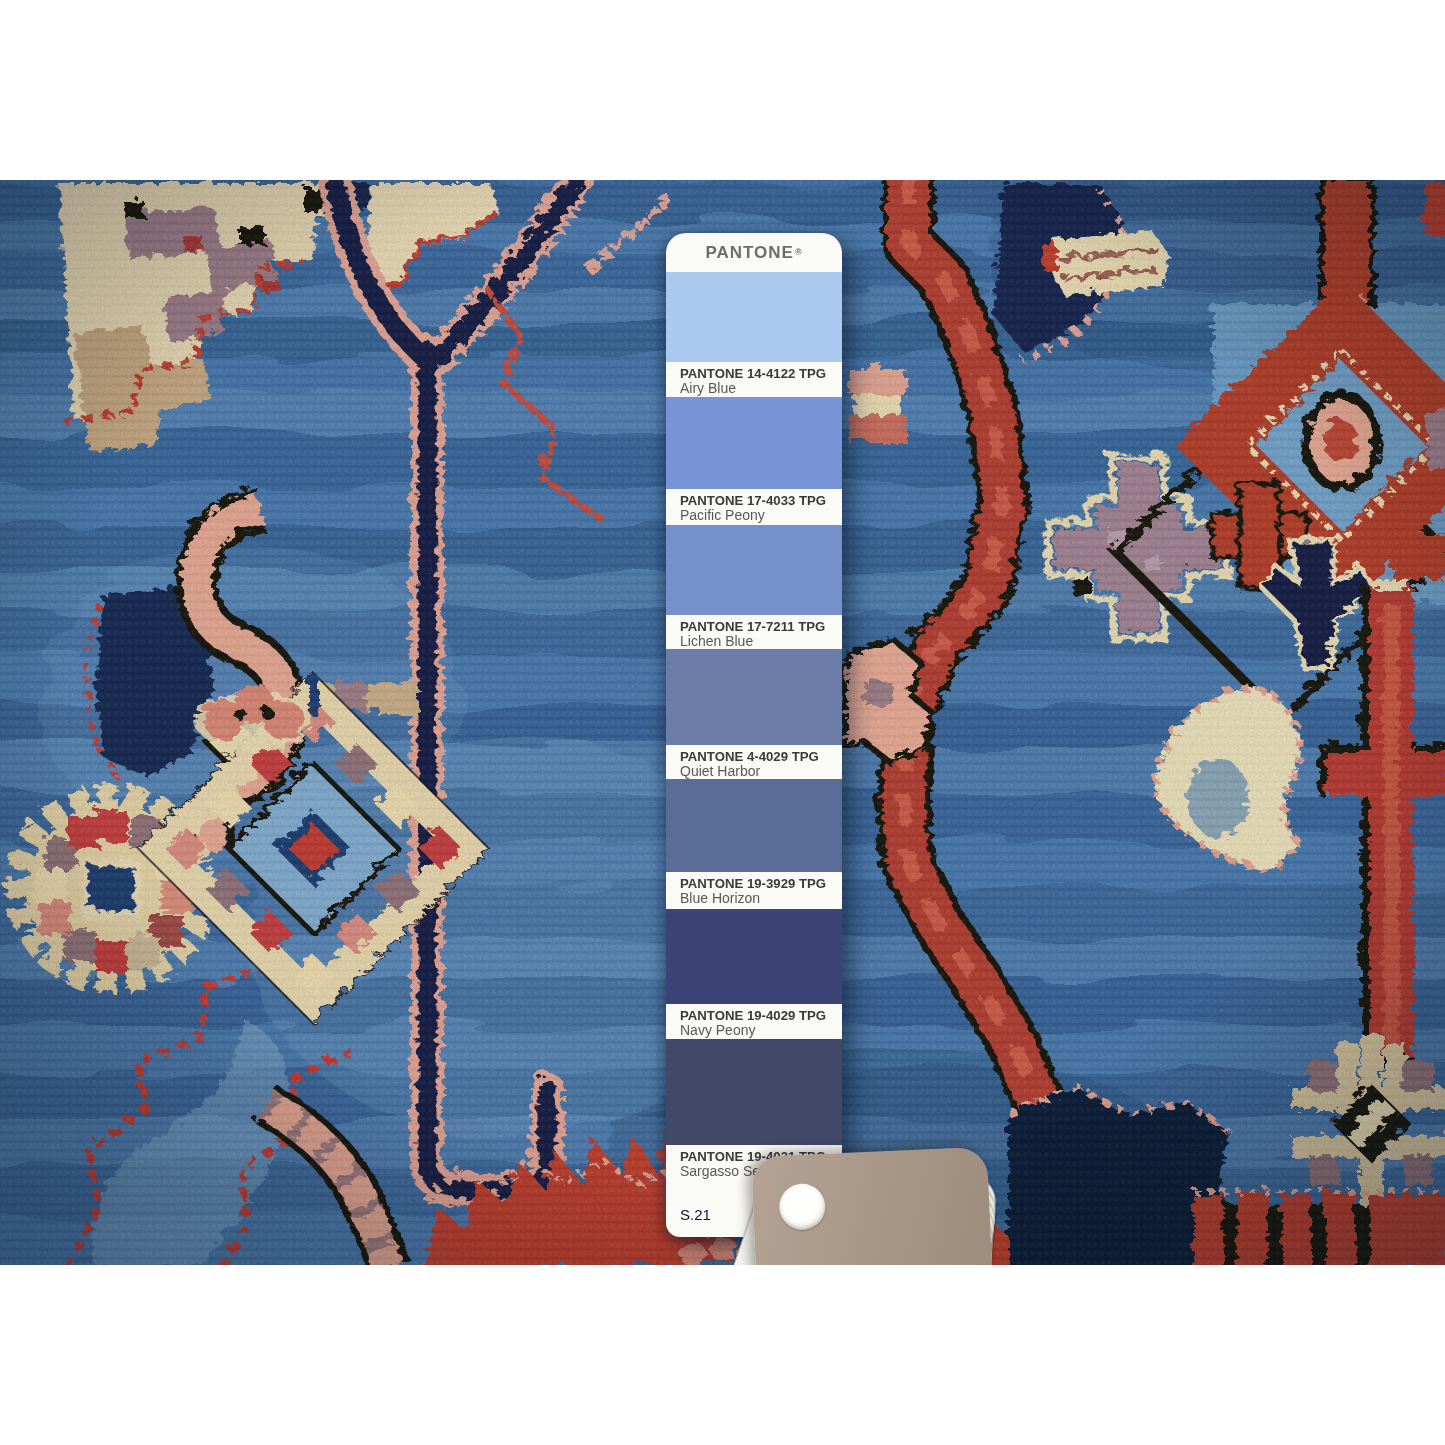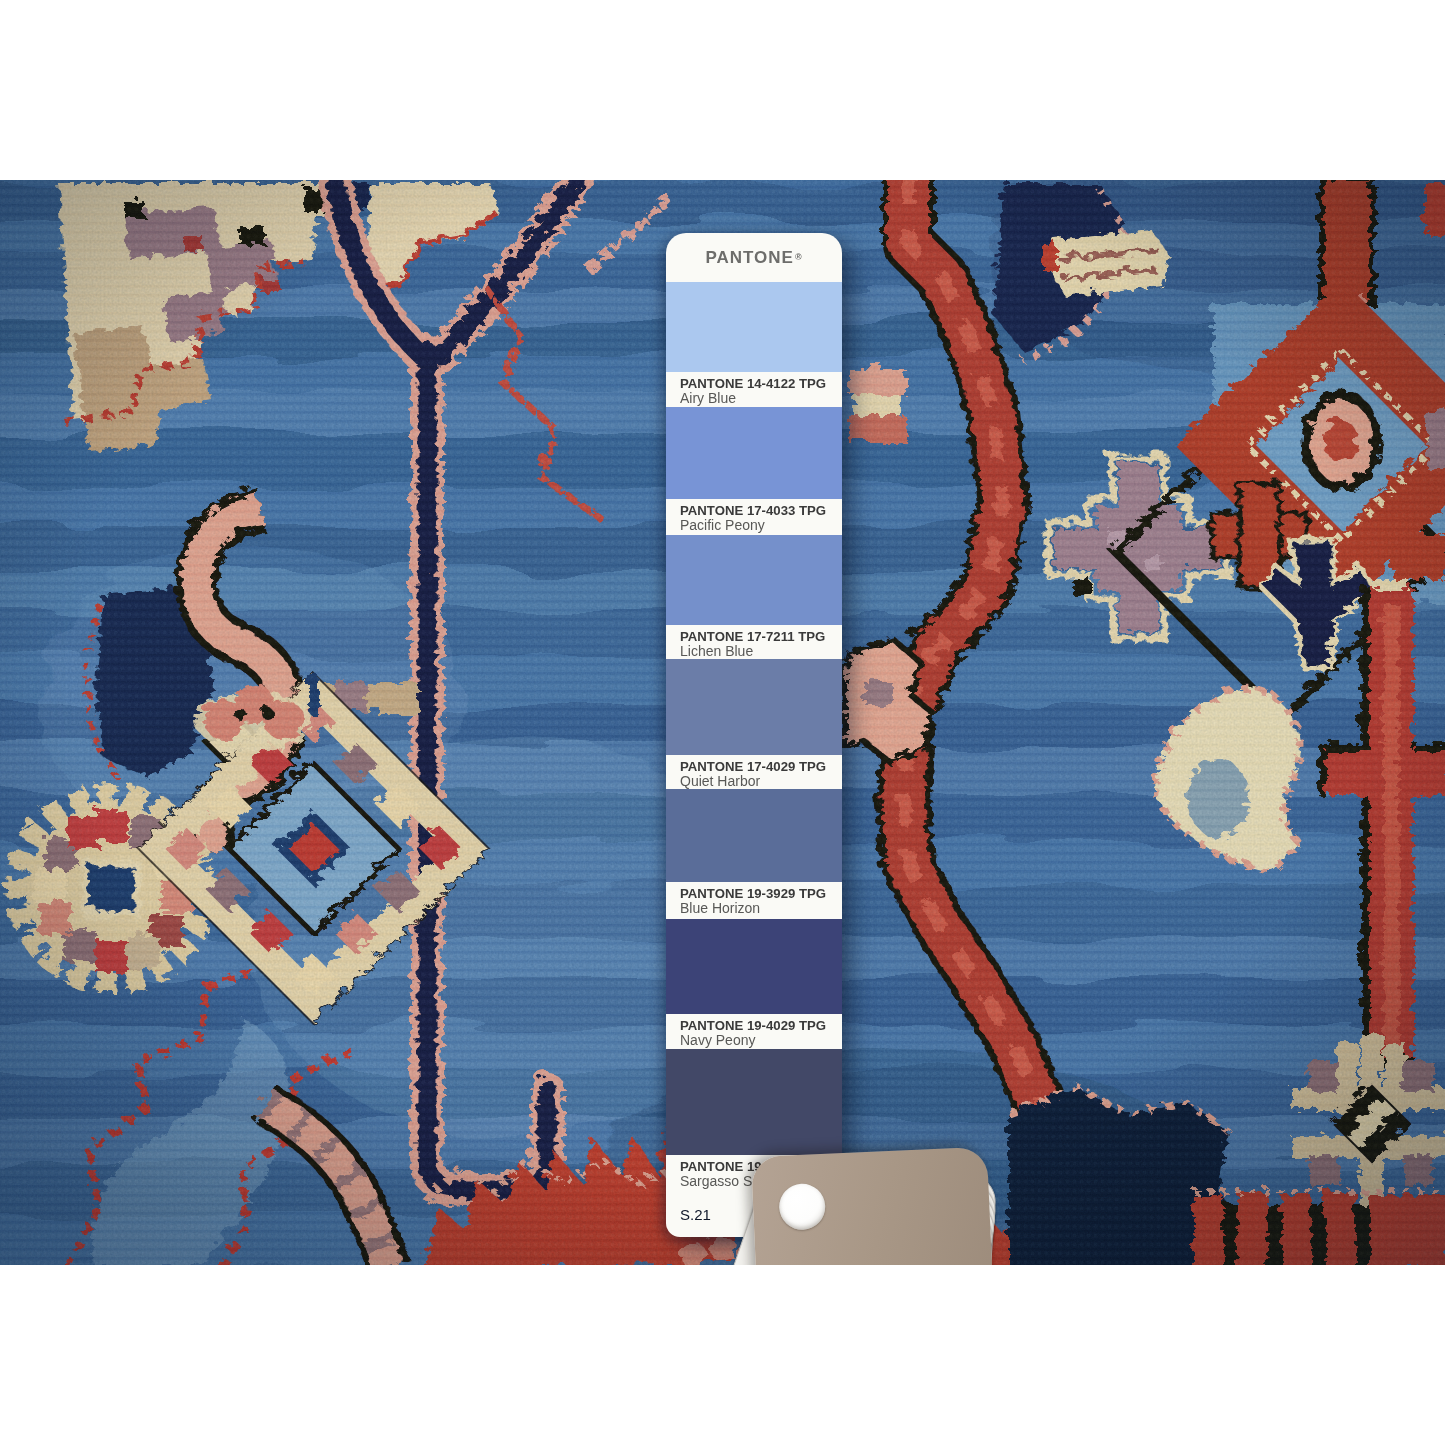--- a/index.html
+++ b/index.html
@@ -12,21 +12,21 @@
   .photo svg{position:absolute;left:0;top:0;}
 
   
   .pantone-strip{
     position:absolute;left:666px;top:53px;width:176px;height:1004px;
     background:#fafaf6;border-radius:20px 20px 14px 14px;
     box-shadow:10px 8px 22px rgba(8,18,38,.5),-5px 3px 12px rgba(8,18,38,.28);
     z-index:5;display:flex;flex-direction:column;
   }
   .strip-header{
-    height:49px;display:flex;align-items:center;justify-content:center;
+    height:39px;display:flex;align-items:center;justify-content:center;
     font-weight:bold;font-size:17px;letter-spacing:1px;color:#6d6d6b;
   }
   .strip-header sup{font-size:9px;margin-left:1px;line-height:1;}
   .swatch{width:100%;}
   .swatch-label{
     background:#fafaf6;padding:4px 0 0 14px;box-sizing:border-box;
     line-height:15px;overflow:hidden;white-space:nowrap;
   }
   .swatch-label .code{display:block;font-weight:bold;font-size:13.2px;color:#3a3a3a;}
   .swatch-label .name{display:block;font-size:14px;color:#585856;}
@@ -363,21 +363,21 @@
     </div>
 
     <div class="swatch" style="background: rgb(117, 144, 203); height: 90px;"></div>
     <div class="swatch-label" style="height: 34px;">
       <span class="code">PANTONE 17-7211 TPG</span>
       <span class="name">Lichen Blue</span>
     </div>
 
     <div class="swatch" style="background: rgb(107, 125, 168); height: 96px;"></div>
     <div class="swatch-label" style="height: 34px;">
-      <span class="code">PANTONE 17-4029 TPG</span>
+      <span class="code">PANTONE 4-4029 TPG</span>
       <span class="name">Quiet Harbor</span>
     </div>
 
     <div class="swatch" style="background: rgb(90, 109, 153); height: 93px;"></div>
     <div class="swatch-label" style="height: 37px;">
       <span class="code">PANTONE 19-3929 TPG</span>
       <span class="name">Blue Horizon</span>
     </div>
 
     <div class="swatch" style="background: rgb(60, 67, 119); height: 95px;"></div>

